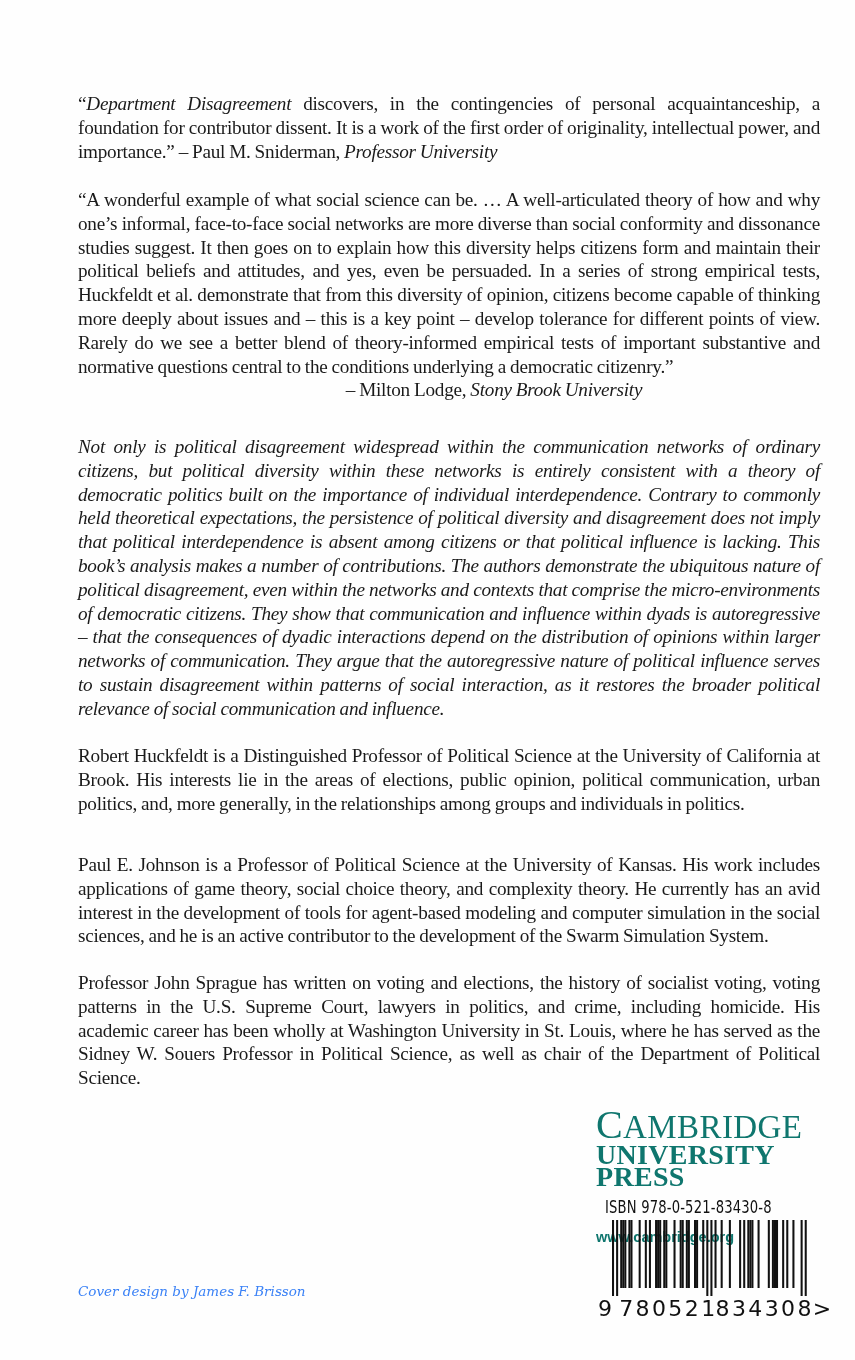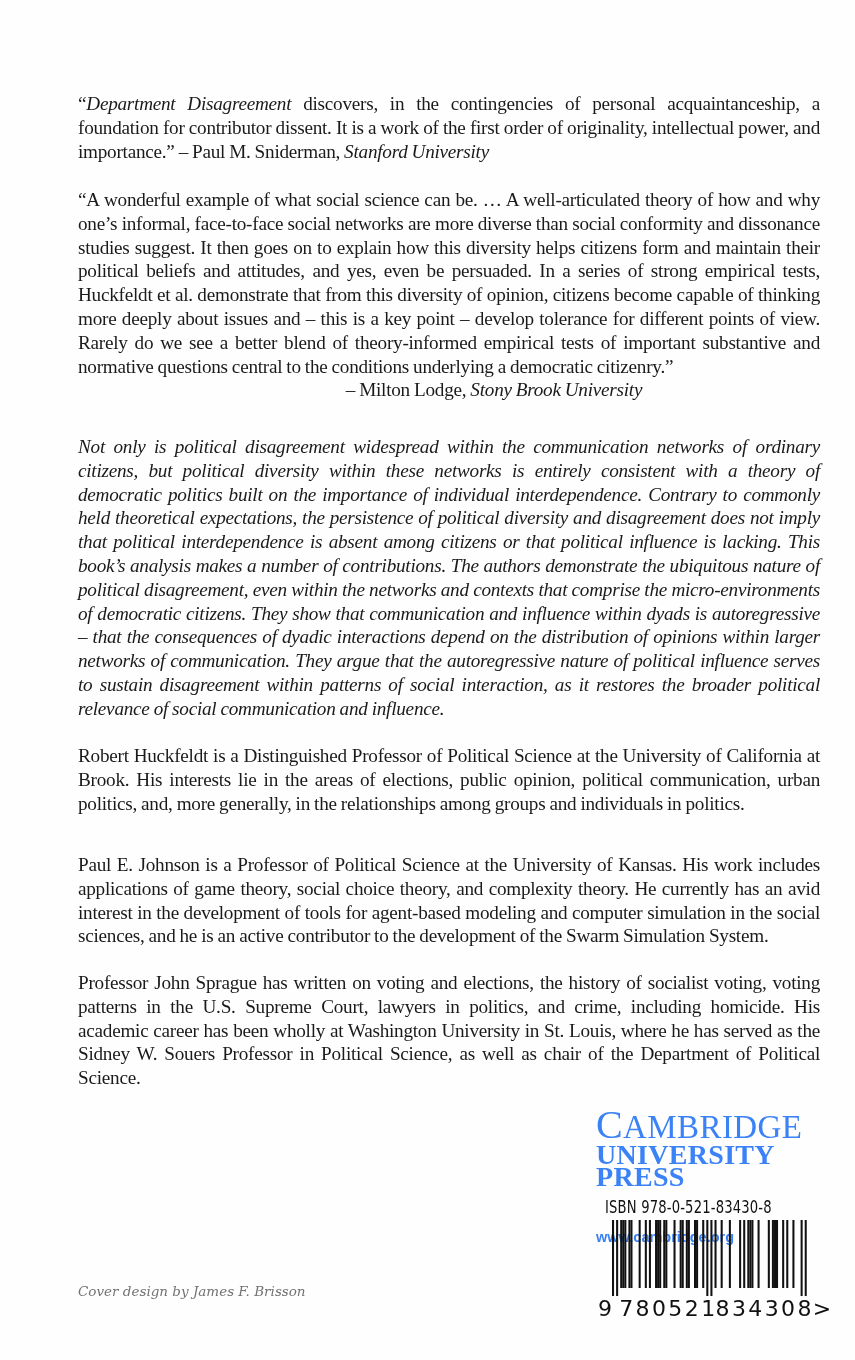--- a/index.html
+++ b/index.html
@@ -21,29 +21,29 @@
     #bio1 { top: 744px; }
     #bio2 { top: 853px; }
     #bio3 { top: 971px; }
     .logo { position: absolute; left: 596px; top: 1108px; width: 230px; color: #e0904a; font-family: "Liberation Serif", "DejaVu Serif", serif; }
     .logo .l1 { font-size: 33px; line-height: 34px; letter-spacing: 0.4px; }
     .logo .l1 .big { font-size: 40px; }
     .logo .l2 { font-size: 28px; line-height: 22px; font-weight: bold; letter-spacing: 0.3px; }
     .logo .l3 { font-family: "Liberation Sans", "DejaVu Sans", sans-serif; font-size: 14.5px; font-weight: bold; line-height: 20px; margin-top: 39px; }
     .isbn { position: absolute; left: 605px; top: 1197px; font-family: "DejaVu Sans Condensed", "DejaVu Sans", sans-serif; font-size: 17px; letter-spacing: 0.2px; color: #111; transform: scaleX(0.86); transform-origin: left top; }
     #barcode { position: absolute; left: 596px; top: 1220px; width: 240px; height: 100px; }
-    .credit { position: absolute; left: 78px; top: 1283px; font-family: "DejaVu Serif", "Liberation Serif", serif; font-style: italic; font-size: 13.5px; color: #737373; }
+    .credit { position: absolute; left: 78px; top: 1283px; font-family: "DejaVu Serif", "Liberation Serif", serif; font-style: italic; font-size: 13.5px; color: #3b82f6; }
   </style>
 </head>
 <body>
 
 <div class="page">
 
   <div class="text" id="q1">
-    <p><span>“</span><em>Department Disagreement</em><span> discovers, in the contingencies of personal acquaintanceship, a foundation for contributor dissent.  It is a work of the first order of originality, intellectual power, and importance.” – Paul M. Sniderman, </span><em>Stanford University</em></p>
+    <p><span>“</span><em>Department Disagreement</em><span> discovers, in the contingencies of personal acquaintanceship, a foundation for contributor dissent.  It is a work of the first order of originality, intellectual power, and importance.” – Paul M. Sniderman, </span><em>Professor University</em></p>
   </div>
 
   <div class="text" id="q2">
     <p>“A wonderful example of what social science can be. …  A well-articulated theory of how and why one’s informal, face-to-face social networks are more diverse than social conformity and dissonance studies suggest. It then goes on to explain how this diversity helps citizens form and maintain their political beliefs and attitudes, and yes, even be persuaded. In a series of strong empirical tests, Huckfeldt et al. demonstrate that from this diversity of opinion, citizens become capable of thinking more deeply about issues and – this is a key point – develop tolerance for different points of view.  Rarely do we see a better blend of theory-informed empirical tests of important substantive and normative questions central to the conditions underlying a democratic citizenry.”</p>
     <span class="attrib-center"><span>– Milton Lodge, </span><em>Stony Brook University</em></span>
   </div>
 
   <div class="text" id="desc">
     <p>Not only is political disagreement widespread within the communication networks of ordinary citizens, but political diversity within these networks is entirely consistent with a theory of democratic politics built on the importance of individual interdependence. Contrary to commonly held theoretical expectations, the persistence of political diversity and disagreement does not imply that political interdependence is absent among citizens or that political influence is lacking. This book’s analysis makes a number of contributions. The authors demonstrate the ubiquitous nature of political disagreement, even within the networks and contexts that comprise the micro-environments of democratic citizens. They show that communication and influence within dyads is autoregressive – that the consequences of dyadic interactions depend on the distribution of opinions within larger networks of communication. They argue that the autoregressive nature of political influence serves to sustain disagreement within patterns of social interaction, as it restores the broader political relevance of social communication and influence.</p>
   </div>
@@ -53,21 +53,21 @@
   </div>
 
   <div class="text" id="bio2">
     <p><b>Paul E. Johnson</b><span> is a Professor of Political Science at the University of Kansas. His work includes applications of game theory, social choice theory, and complexity theory. He currently has an avid interest in the development of tools for agent-based modeling and computer simulation in the social sciences, and he is an active contributor to the development of the Swarm Simulation System.</span></p>
   </div>
 
   <div class="text" id="bio3">
     <p><b>Professor John Sprague</b><span> has written on voting and elections, the history of socialist voting, voting patterns in the U.S. Supreme Court, lawyers in politics, and crime, including homicide. His academic career has been wholly at Washington University in St. Louis, where he has served as the Sidney W. Souers Professor in Political Science, as well as chair of the Department of Political Science.</span></p>
   </div>
 
-  <div class="logo" style="color: #3b82f6;">
+  <div class="logo" style="color: #0f766e;">
     <div class="l1"><span class="big">C</span><span>AMBRIDGE</span></div>
     <div class="l2">UNIVERSITY PRESS</div>
     <div class="l3">www.cambridge.org</div>
   </div>
 
   <div class="isbn">ISBN 978-0-521-83430-8</div>
 
   <svg id="barcode" viewBox="0 0 240 100" xmlns="http://www.w3.org/2000/svg">
       <rect x="16.00" y="0" width="2.05" height="76" fill="#111"></rect>
       <rect x="20.10" y="0" width="2.05" height="76" fill="#111"></rect>

